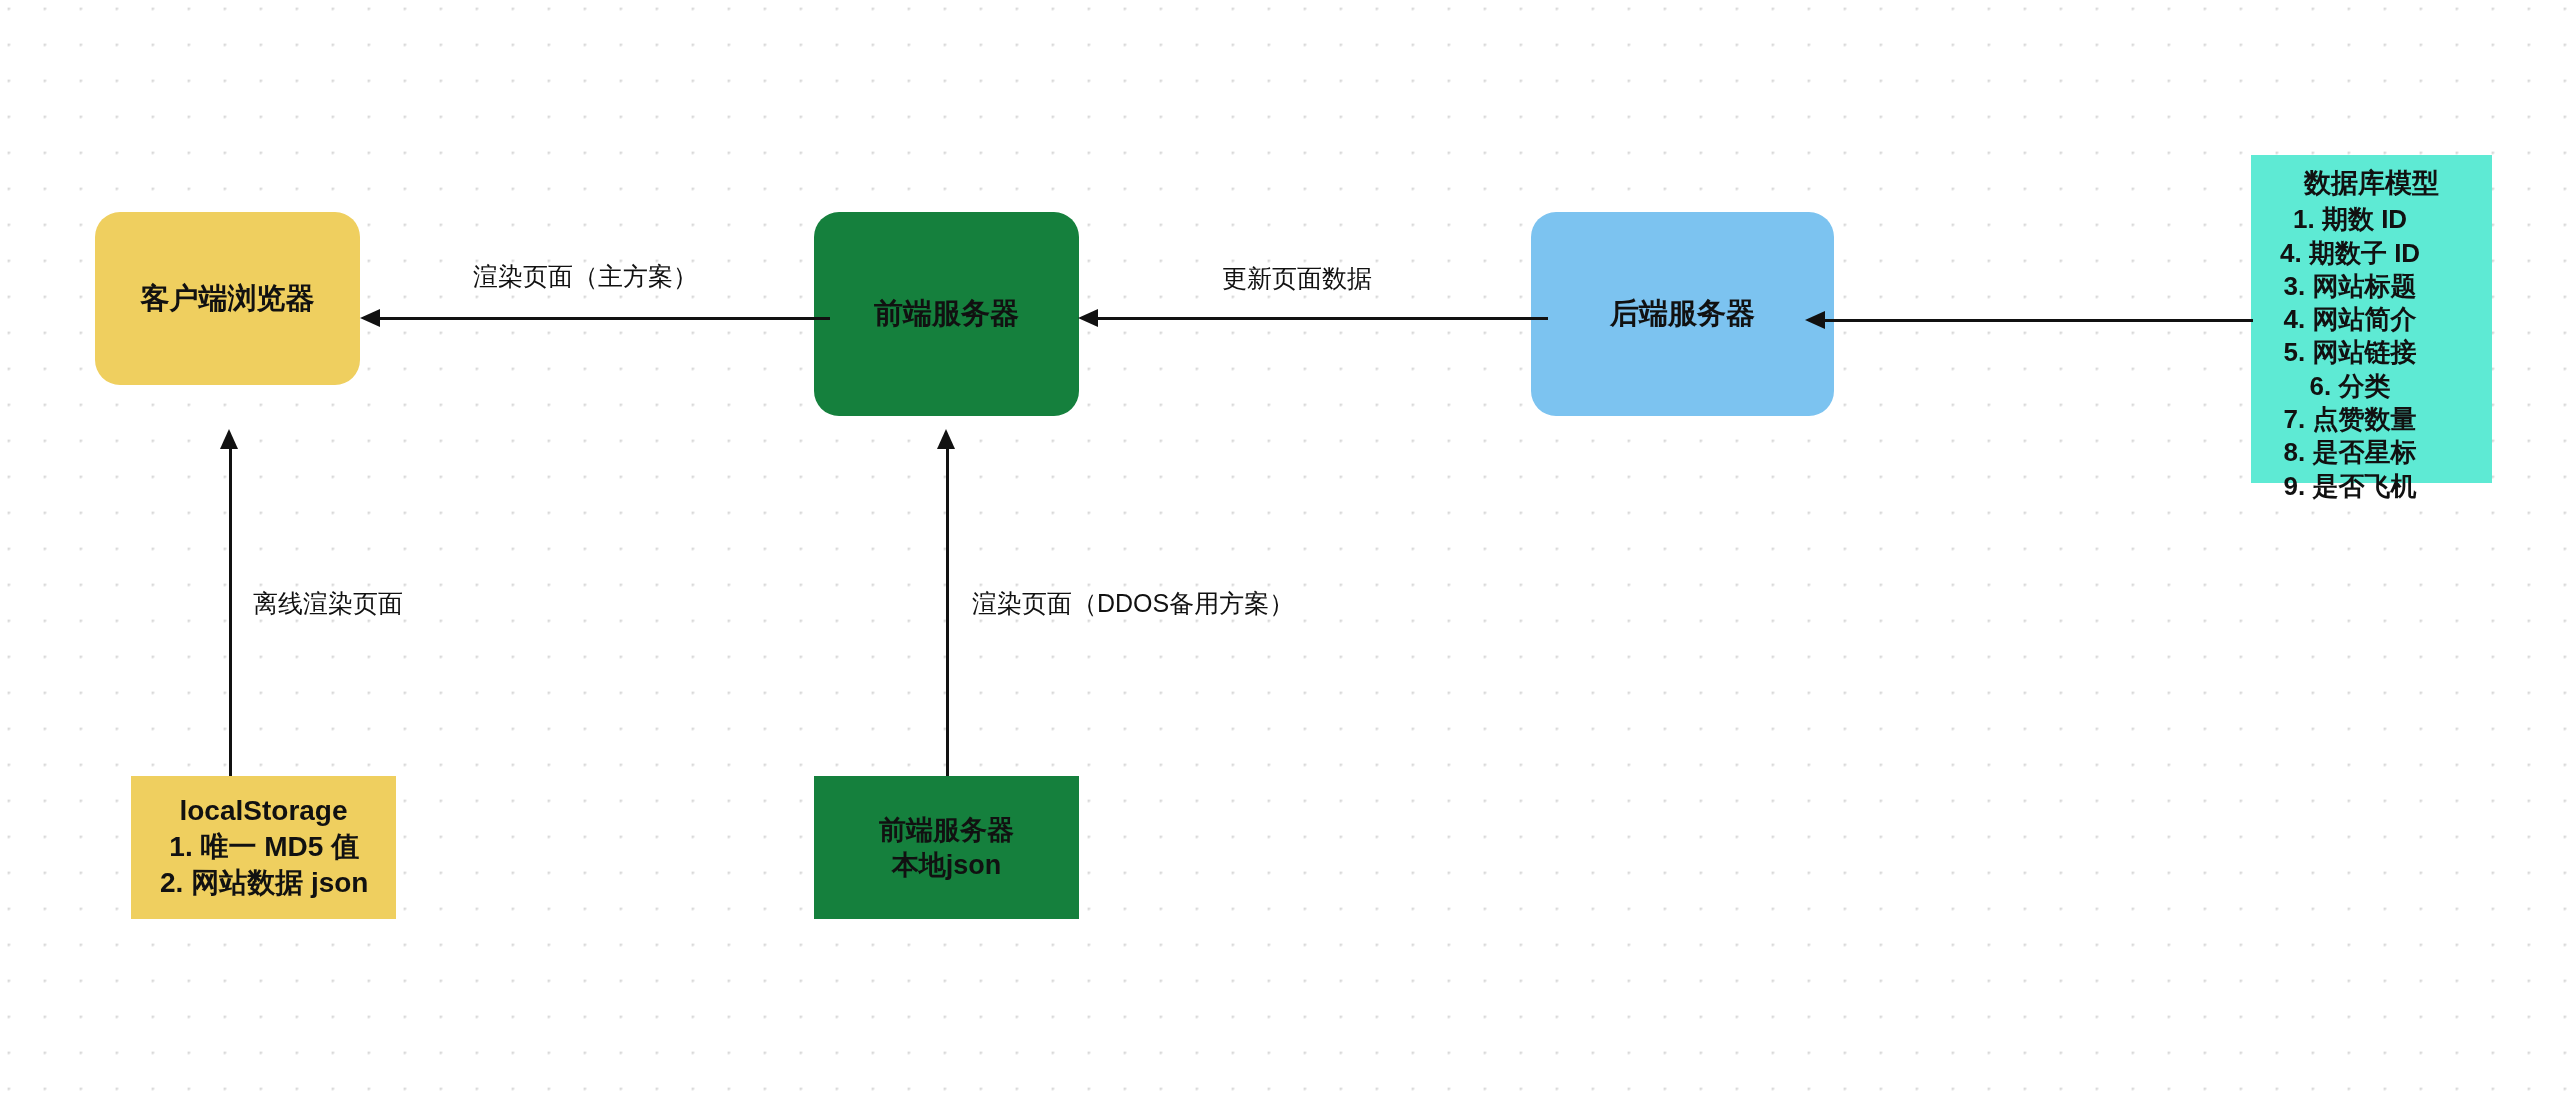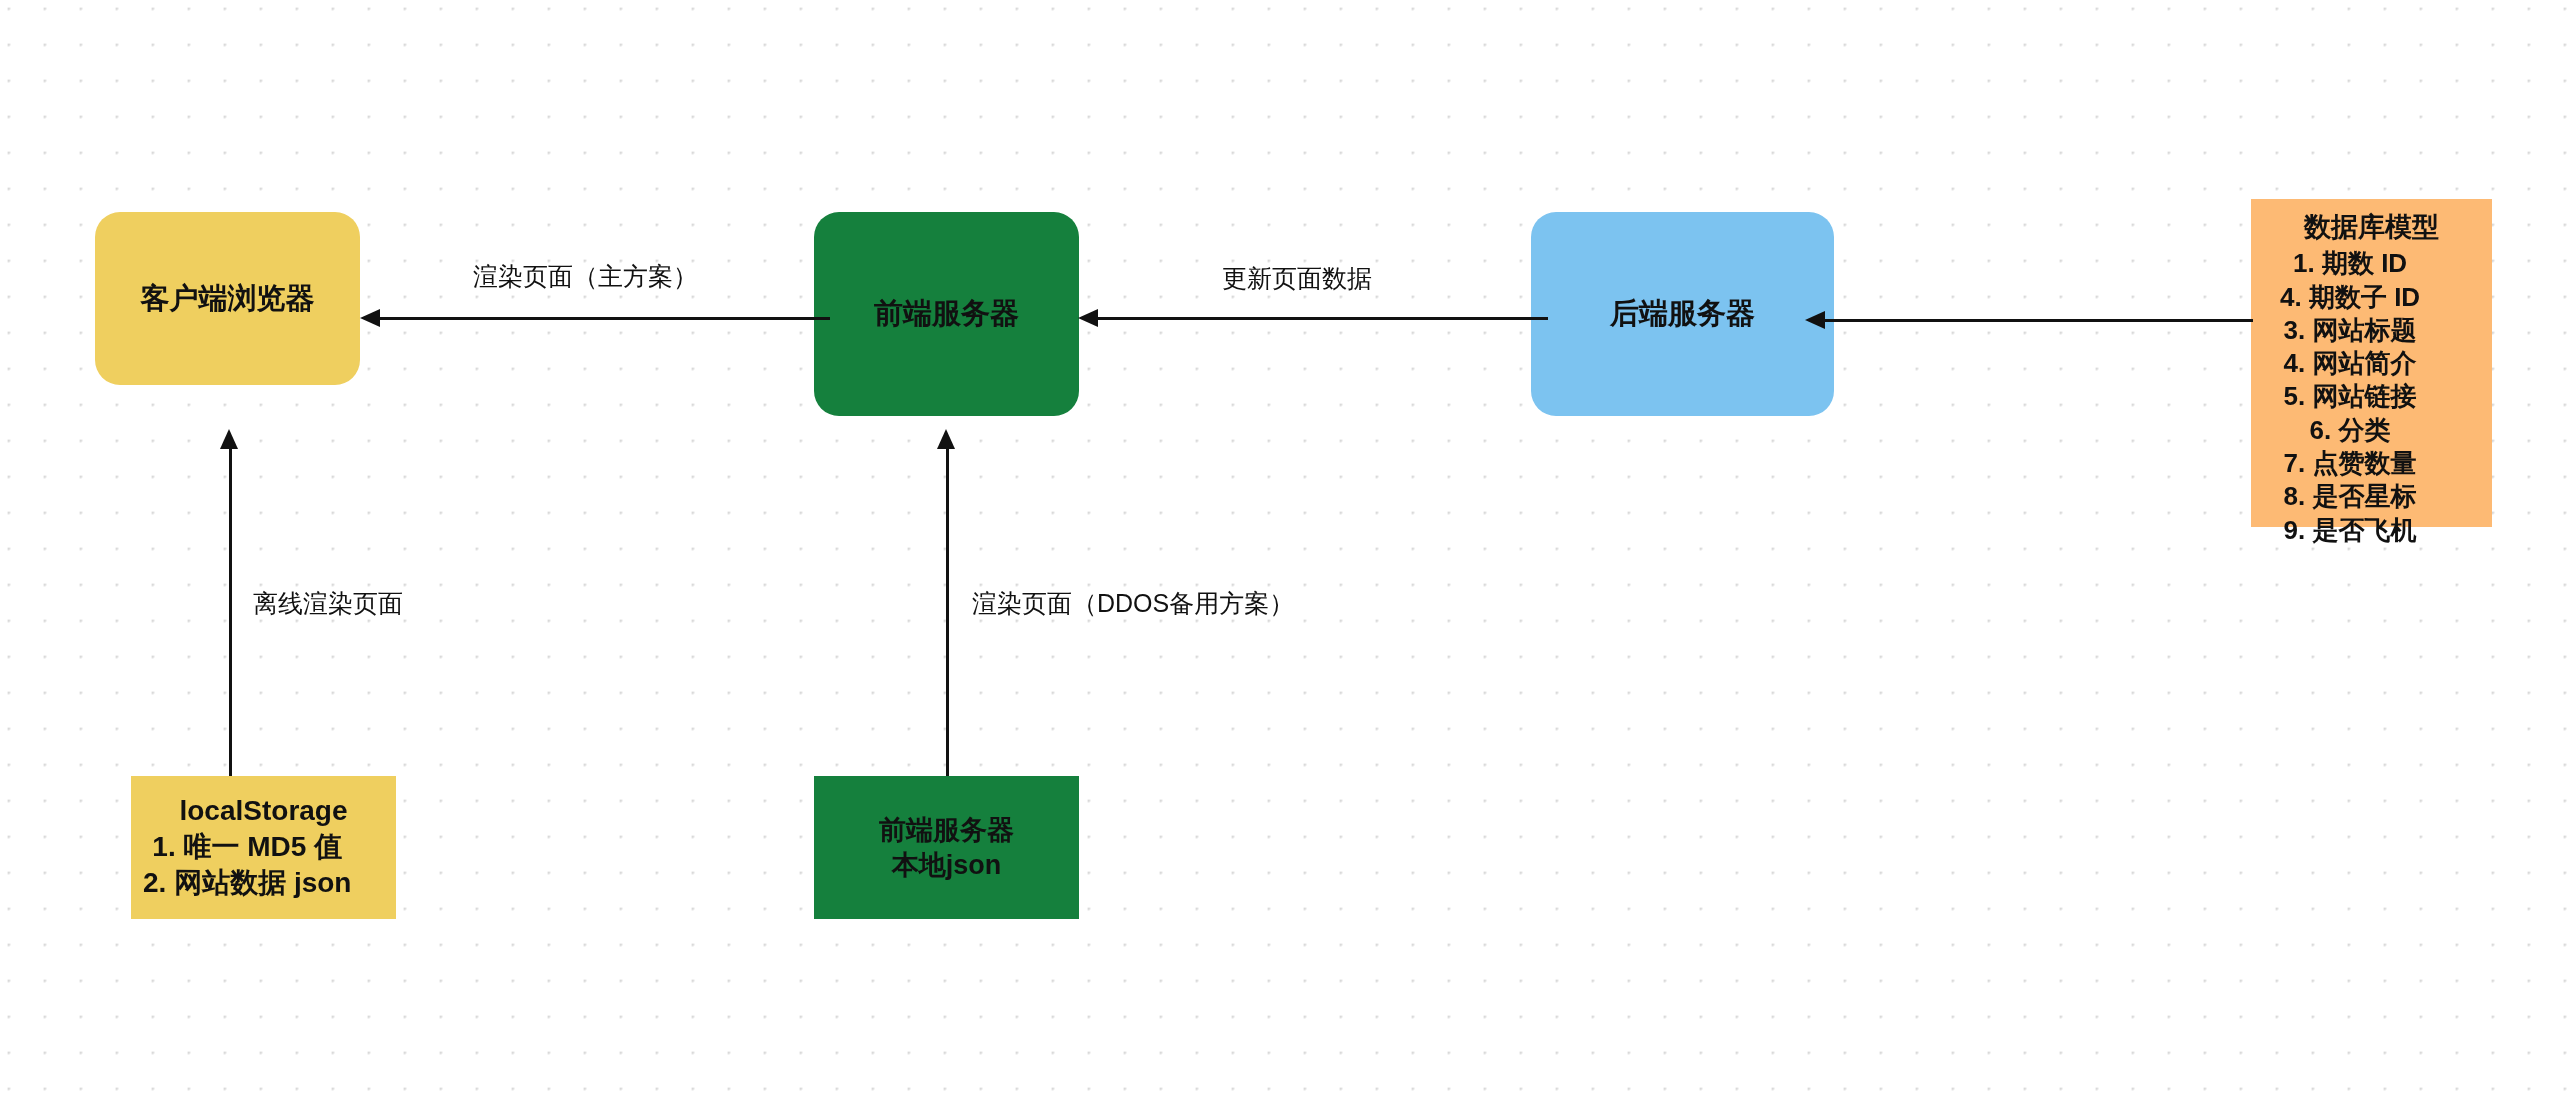--- a/index.html
+++ b/index.html
@@ -38,21 +38,21 @@
     font-weight: bold;
     white-space: pre-line;
     line-height: 1.28;
   }
 
   .node-rounded { border-radius: 25px; }
 
   .node-orange { background-color: #efcf5f; }
   .node-teal   { background-color: #15803d; }
   .node-blue   { background-color: #7cc3f0; }
-  .node-green  { background-color: #fdba74; margin-top: 44px; }
+  .node-green  { background-color: #5eead4; }
 
   
   #node-client {
     left: 95px;  top: 212px;
     width: 265px; height: 173px;
     font-size: 29px;
   }
   
   #node-localstorage {
     left: 95px;  top: 776px;
@@ -105,21 +105,21 @@
     font-size: 26px;
     font-weight: bold;
     line-height: 1.28;
   }
   .note-list li { white-space: nowrap; }
 
   #node-db .note-heading { font-size: 27px; padding-bottom: 1.9px; }
   #node-db .note-list    { font-size: 26px; padding-left: 29px; }
 
   #node-localstorage .note-heading { font-size: 28px; }
-  #node-localstorage .note-list    { font-size: 28px; padding-left: 12px; }
+  #node-localstorage .note-list    { font-size: 28px; padding-left: 29px; }
 
   
   .edge {
     position: absolute;
     background-color: #111111;
   }
   .edge-h { height: 2.9px; }
   .edge-v { width: 2.9px; }
 
   .arrowhead { position: absolute; width: 0; height: 0; }

